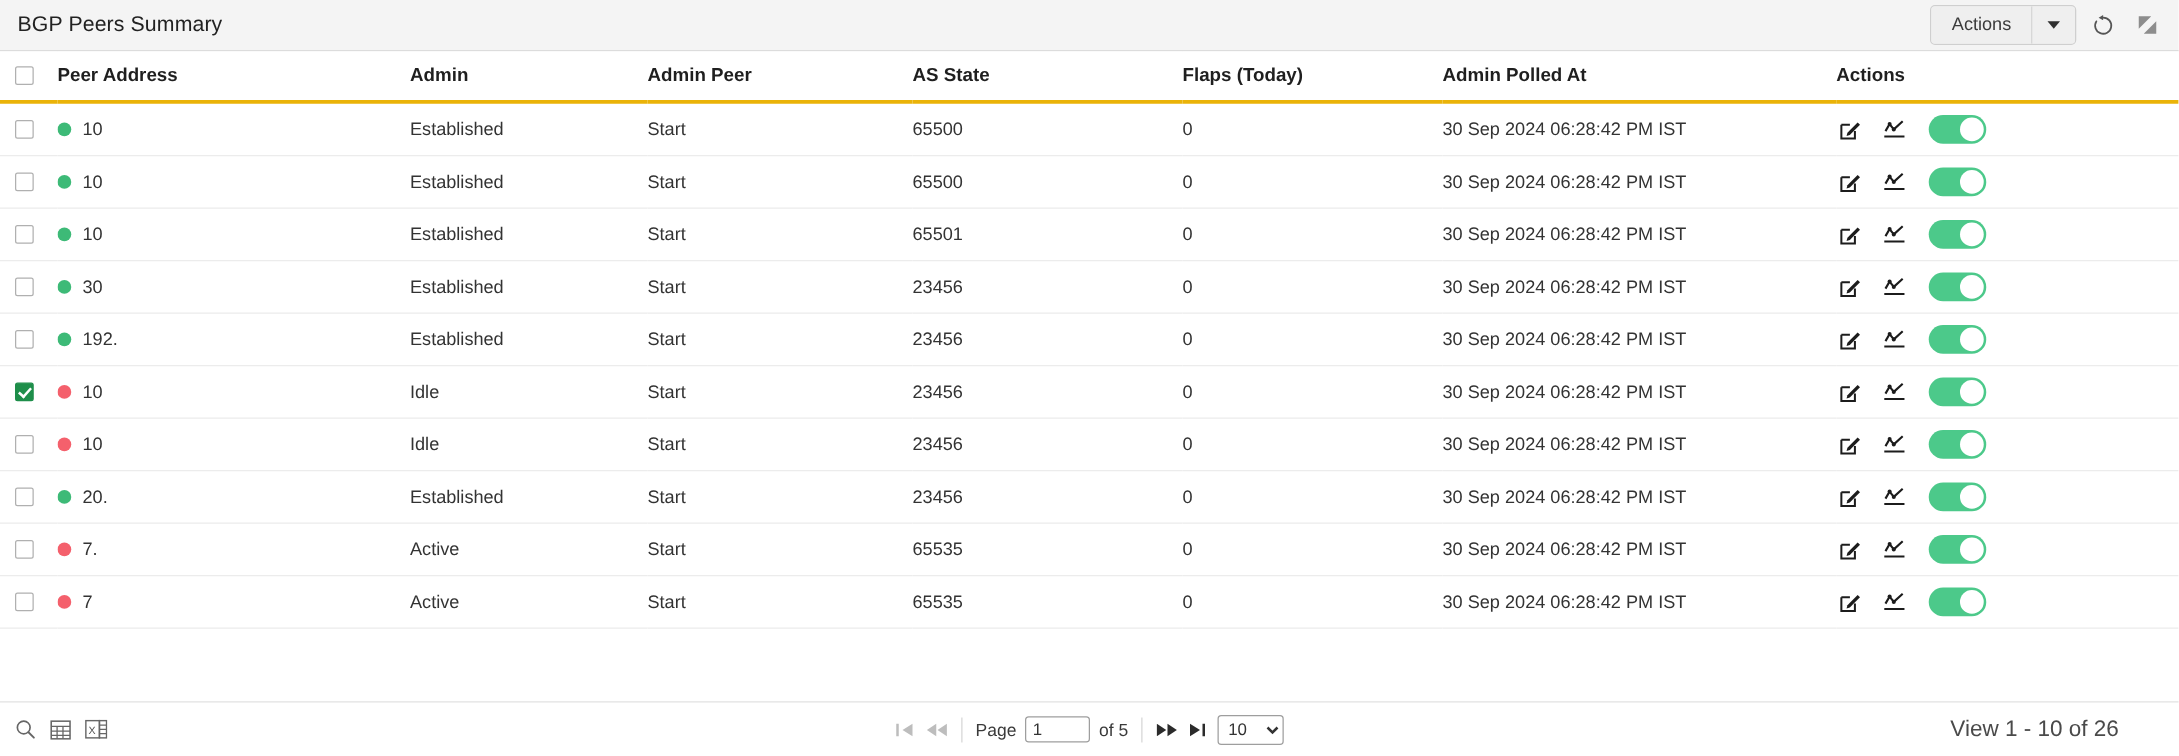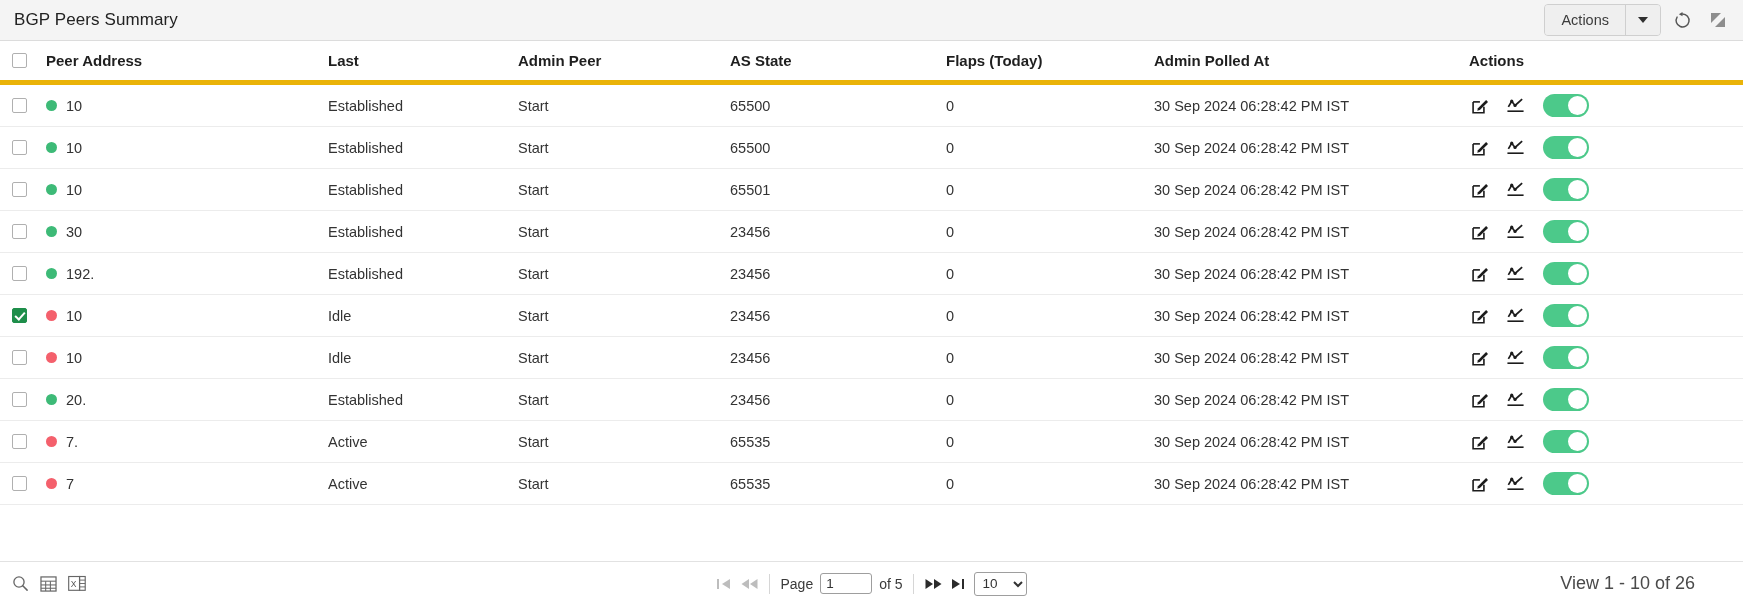--- a/index.html
+++ b/index.html
@@ -35,21 +35,21 @@
   }
   .caret{width:0;height:0;border-left:5.5px solid transparent;border-right:5.5px solid transparent;border-top:6.5px solid #2f2f2f;}
   .tb-icon{width:30px;height:30px;display:flex;align-items:center;justify-content:center;cursor:pointer;margin-left:6px;}
 
   
   .table-wrap{flex:1;overflow:hidden;}
   table{width:1743px;border-collapse:collapse;table-layout:fixed;}
   thead th{
     height:39px;
     font-size:15px;font-weight:bold;color:#1f1f1f;
-    text-align:left;border-bottom:5px solid #eab308;
+    text-align:left;border-bottom:3px solid #eab308;
     padding:0;vertical-align:middle;
     background:#fff;
   }
   tbody td{
     height:41px;
     font-size:14.5px;color:#333;
     border-bottom:1px solid #ececec;
     padding:0;vertical-align:middle;
     background:#fff;
     white-space:nowrap;overflow:hidden;
@@ -162,21 +162,21 @@
           <col class="c-flaps">
           <col class="c-polled">
           <col class="c-actions">
       </colgroup>
       <thead>
         <tr>
           <th class="c-check">
             <span class="cbx"></span>
           </th>
           <th>Peer Address</th>
-          <th>Last</th>
+          <th>Admin</th>
           <th>Admin Peer</th>
           <th>AS State</th>
           <th>Flaps (Today)</th>
           <th>Admin Polled At</th>
           <th>Actions</th>
         </tr>
       </thead>
       <tbody id="tbody">
           <tr>
             <td class="c-check">

